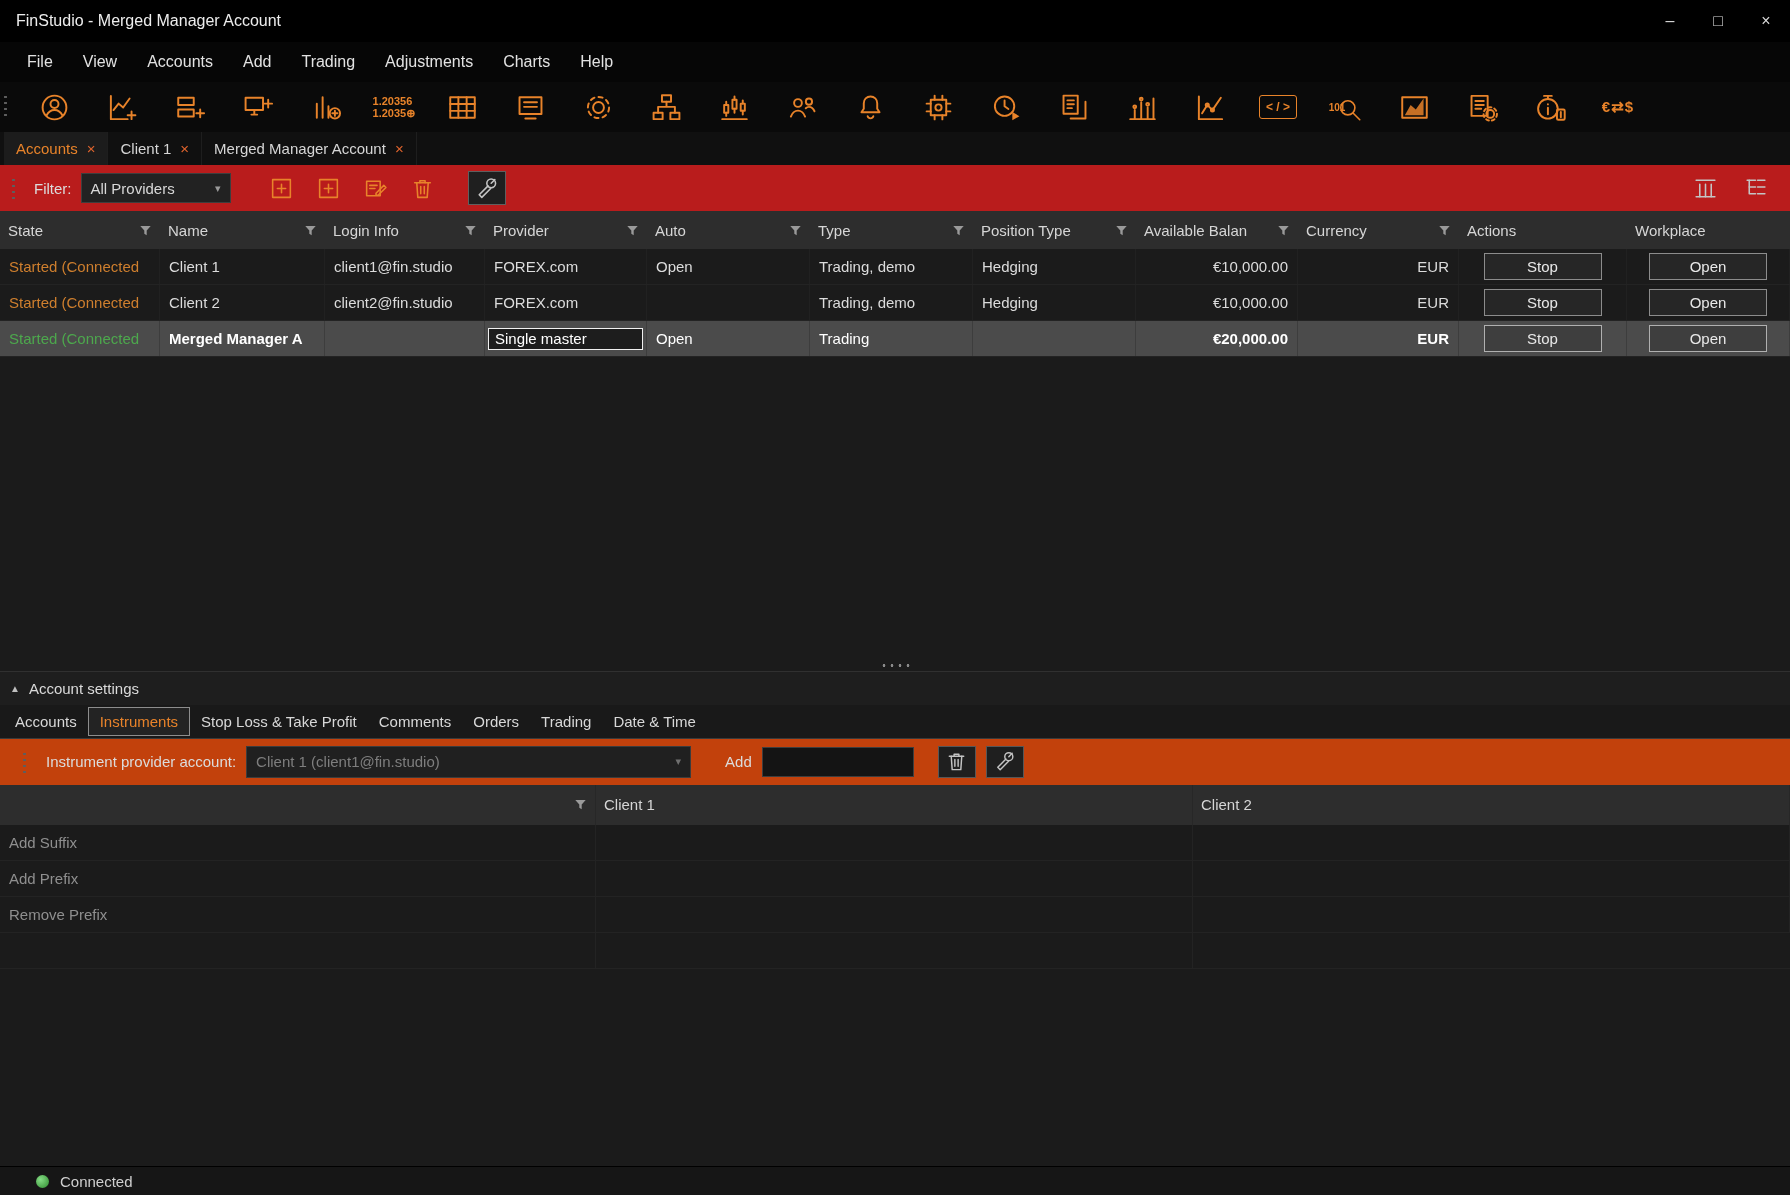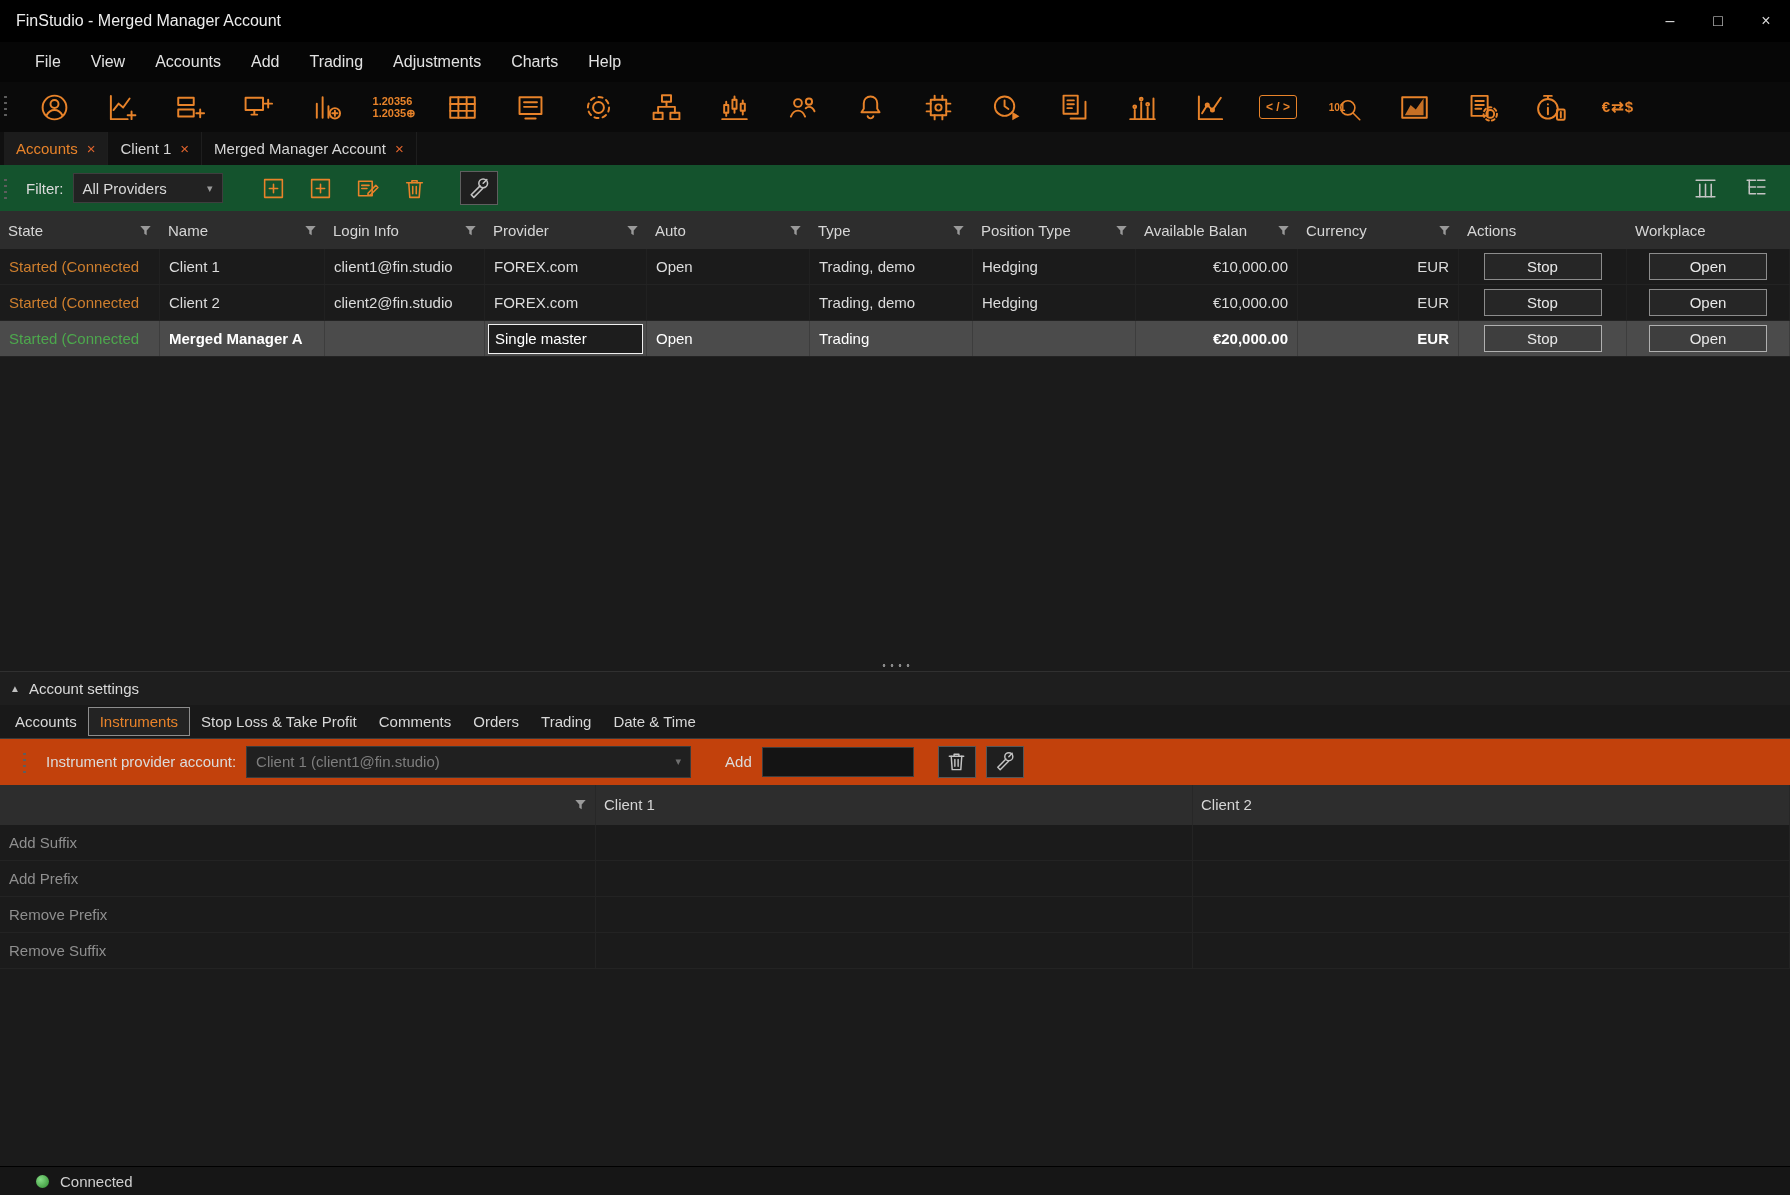--- a/index.html
+++ b/index.html
@@ -6,42 +6,42 @@
   html,body{width:1790px;height:1195px;overflow:hidden}
   body{background:#1b1b1b;font-family:"Liberation Sans",sans-serif;color:#dcdcdc;font-size:15px}
   .window{display:flex;flex-direction:column;width:1790px;height:1195px;background:#1b1b1b}
 
   
   .titlebar{height:42px;background:#000;display:flex;align-items:center;padding-left:16px;font-size:16px;color:#ededed;flex:none}
   .win-controls{margin-left:auto;display:flex;height:100%}
   .wc{width:48px;height:100%;display:flex;align-items:center;justify-content:center;color:#d8d8d8;font-size:16px}
 
   
-  .menubar{height:40px;background:#060606;display:flex;align-items:center;padding-left:20px;font-size:16px;flex:none}
+  .menubar{height:40px;background:#060606;display:flex;align-items:center;padding-left:12px;font-size:16px;flex:none}
   .menu-item{padding:0 15px;height:100%;display:flex;align-items:center;color:#e2e2e2}
 
   
   .toolbar{height:50px;background:#0a0a0a;display:flex;align-items:center;gap:6px;flex:none}
   .grip{width:7px;align-self:stretch;margin:12px 8px 12px 2px;background-image:radial-gradient(circle,#5e5e5e 1.1px,transparent 1.5px);background-size:7px 6px;background-position:center top}
   .tbtn{min-width:62px;height:42px;display:flex;align-items:center;justify-content:center;position:relative}
   .ic{width:31px;height:31px;stroke:#E8832A;fill:none;stroke-width:1.5;stroke-linecap:round;stroke-linejoin:round}
   .price-lines{display:flex;flex-direction:column;align-items:flex-start;color:#E8832A;font-size:11px;line-height:12px;font-weight:bold}
   .code-box{border:1.7px solid #E8832A;border-radius:3px;color:#E8832A;font-size:12px;font-weight:bold;padding:4px 6px}
   .mini{color:#E8832A;font-size:10px;font-weight:bold}
   .search .mag{width:26px;height:26px;margin-left:-8px;margin-top:6px}
   .cur-glyph{color:#E8832A;font-size:15px;font-weight:bold;letter-spacing:1px}
 
   
   .tabbar{height:33px;background:#101010;display:flex;align-items:stretch;padding-left:4px;font-size:15px;flex:none}
   .tab{display:flex;align-items:center;gap:9px;padding:0 12px;color:#d6d6d6;border-right:1px solid #1e1e1e}
   .tab.active{color:#E8832A;background:#1c1c1c}
   .tab-close{color:#E0642D;font-size:15px;line-height:1}
 
   
-  .filterbar{height:46px;background:#14532d;display:flex;align-items:center;gap:9px;flex:none}
+  .filterbar{height:46px;background:#b91c1c;display:flex;align-items:center;padding-left:8px;gap:9px;flex:none}
   .combo{width:150px;height:30px;background:#222;border:1px solid #3e3e3e;display:flex;align-items:center;padding:0 9px;color:#d8d8d8}
   .combo .arrow{margin-left:auto;color:#9a9a9a;font-size:11px}
   .fbtn{width:38px;height:34px;display:flex;align-items:center;justify-content:center}
   .fbtn .ic{width:25px;height:25px}
   .boxed{border:1px solid #5f5f5f;background:#1f1f1f}
   .grey-ic{stroke:#c4c4c4}
   .filter-right{margin-left:auto;display:flex;gap:12px;padding-right:16px}
 
   
   .t1-head{display:grid;grid-template-columns:160px 165px 160px 162px 163px 163px 163px 162px 161px 168px 163px;height:38px;background:#2d2d2d;color:#d6d6d6;flex:none}
@@ -52,21 +52,21 @@
   .cell{display:flex;align-items:center;padding:0 9px;overflow:hidden;white-space:nowrap;border-right:1px solid #212121}
   .cell.right{justify-content:flex-end}
   .cell.center{justify-content:center;padding:0}
   .state-warn{color:#CF7F2E}
   .state-ok{color:#4DA84D}
   .trow.selected{background:#4b4b4b;color:#fff}
   .trow.selected .cell{border-right:1px solid #3d3d3d}
   .trow.selected .bold{font-weight:bold}
   .btn{width:118px;height:27px;background:#262626;border:1px solid #8c8c8c;color:#e8e8e8;font-size:15px;font-family:inherit;cursor:default}
   .trow.selected .btn{background:#3e3e3e;border-color:#b0b0b0}
-  .editor{flex:1;height:30px;border:1px solid #f0f0f0;background:#1d1d1d;color:#fff;display:flex;align-items:center;padding:0 6px;margin:0 1px}
+  .editor{flex:1;height:22px;border:1px solid #f0f0f0;background:#1d1d1d;color:#fff;display:flex;align-items:center;padding:0 6px;margin:0 1px}
   .cell.editor-cell{padding:2px}
 
   
   .fill-upper{flex-grow:305;flex-basis:0;position:relative;background:#1b1b1b}
   .splitter-dots{position:absolute;left:50%;bottom:3px;transform:translateX(-50%);width:30px;height:5px;background-image:radial-gradient(circle,#8a8a8a 1.2px,transparent 1.6px);background-size:8px 5px}
   .fill-lower{flex-grow:192;flex-basis:0;background:#1b1b1b}
 
   
   .settings-header{height:34px;background:#1e1e1e;border-top:1px solid #303030;display:flex;align-items:center;gap:9px;padding-left:10px;color:#dadada;flex:none}
   .collapse-arrow{color:#bfbfbf;font-size:10px}
@@ -634,21 +634,20 @@
     <div class="cell rowlabel">Add Prefix</div>
     <div class="cell"></div>
     <div class="cell"></div>
   </div>
   <div class="t2row">
     <div class="cell rowlabel">Remove Prefix</div>
     <div class="cell"></div>
     <div class="cell"></div>
   </div>
   <div class="t2row">
-    <div class="cell rowlabel">Remove Suffix</div>
     <div class="cell"></div>
     <div class="cell"></div>
   </div>
 
   <div class="fill-lower"></div>
 
   <div class="statusbar">
     <span class="status-dot"></span>
     <span>Connected</span>
   </div>

